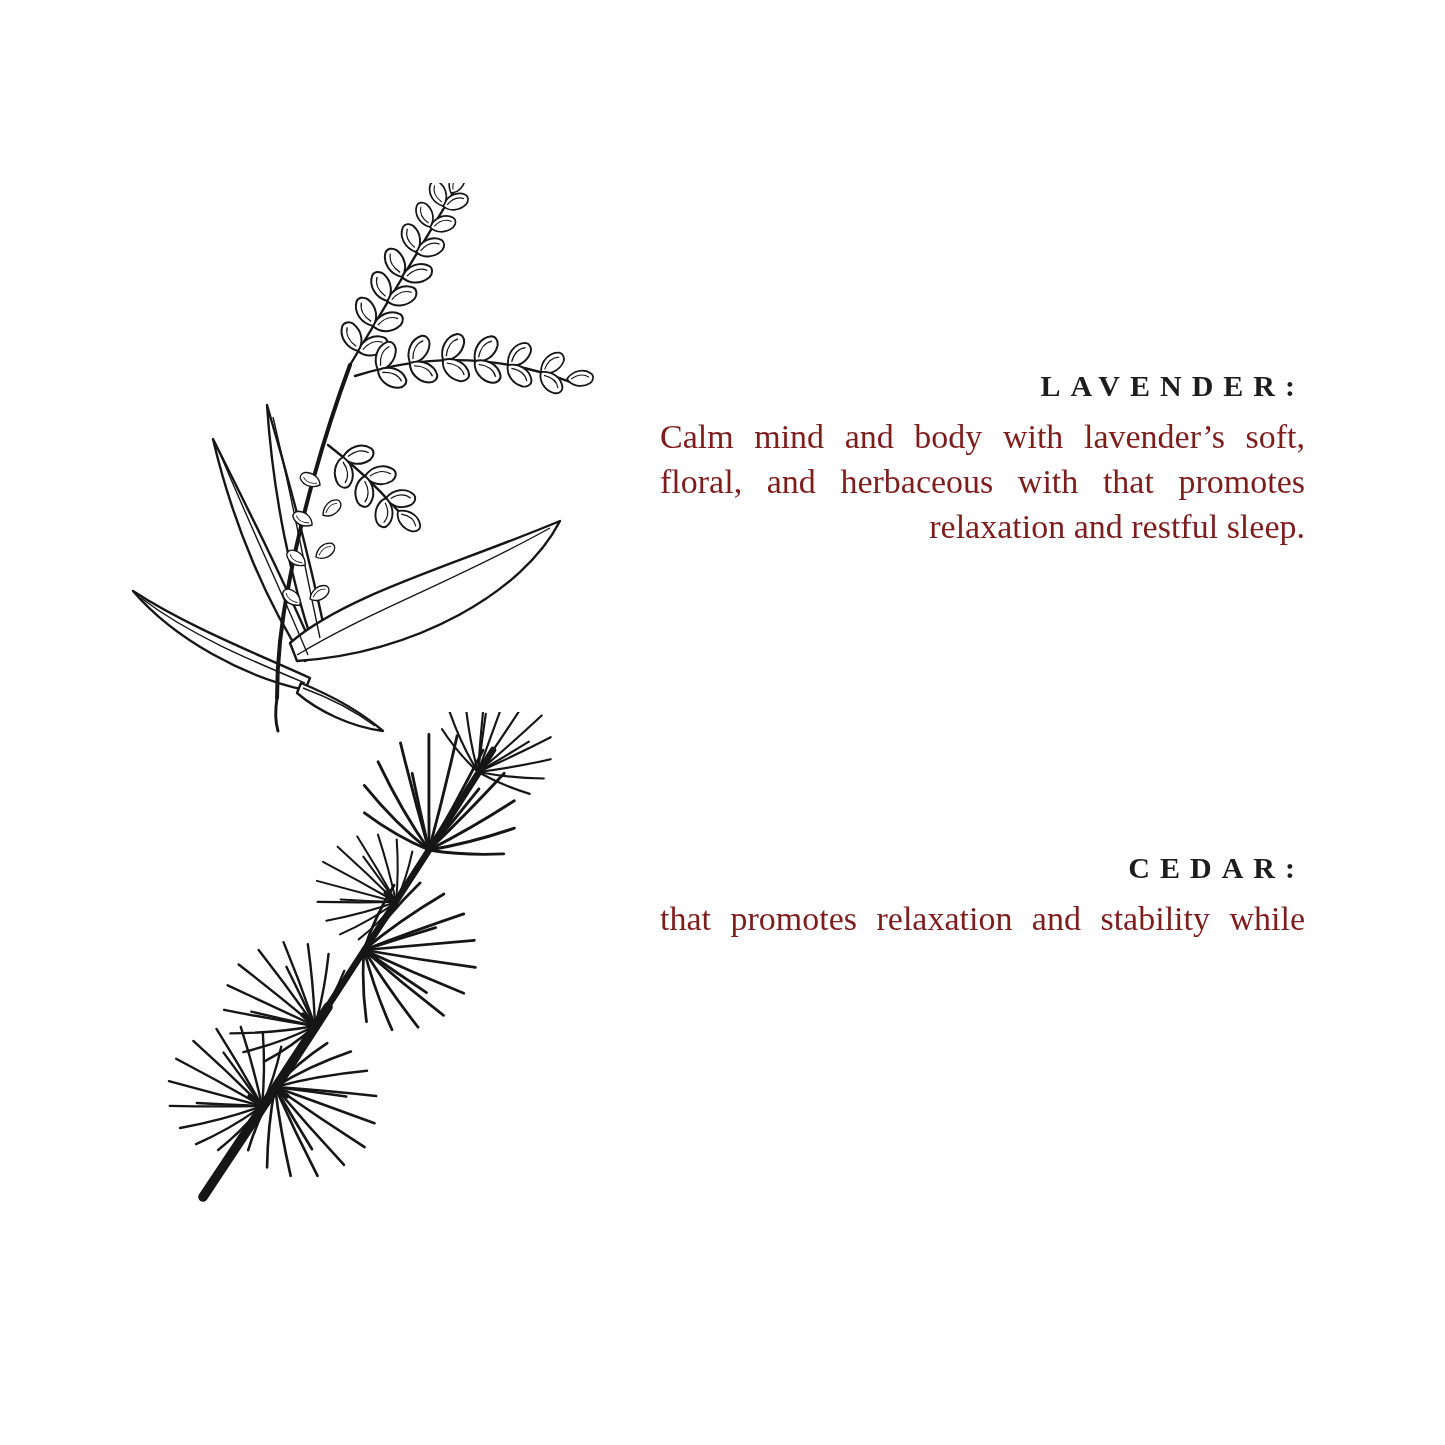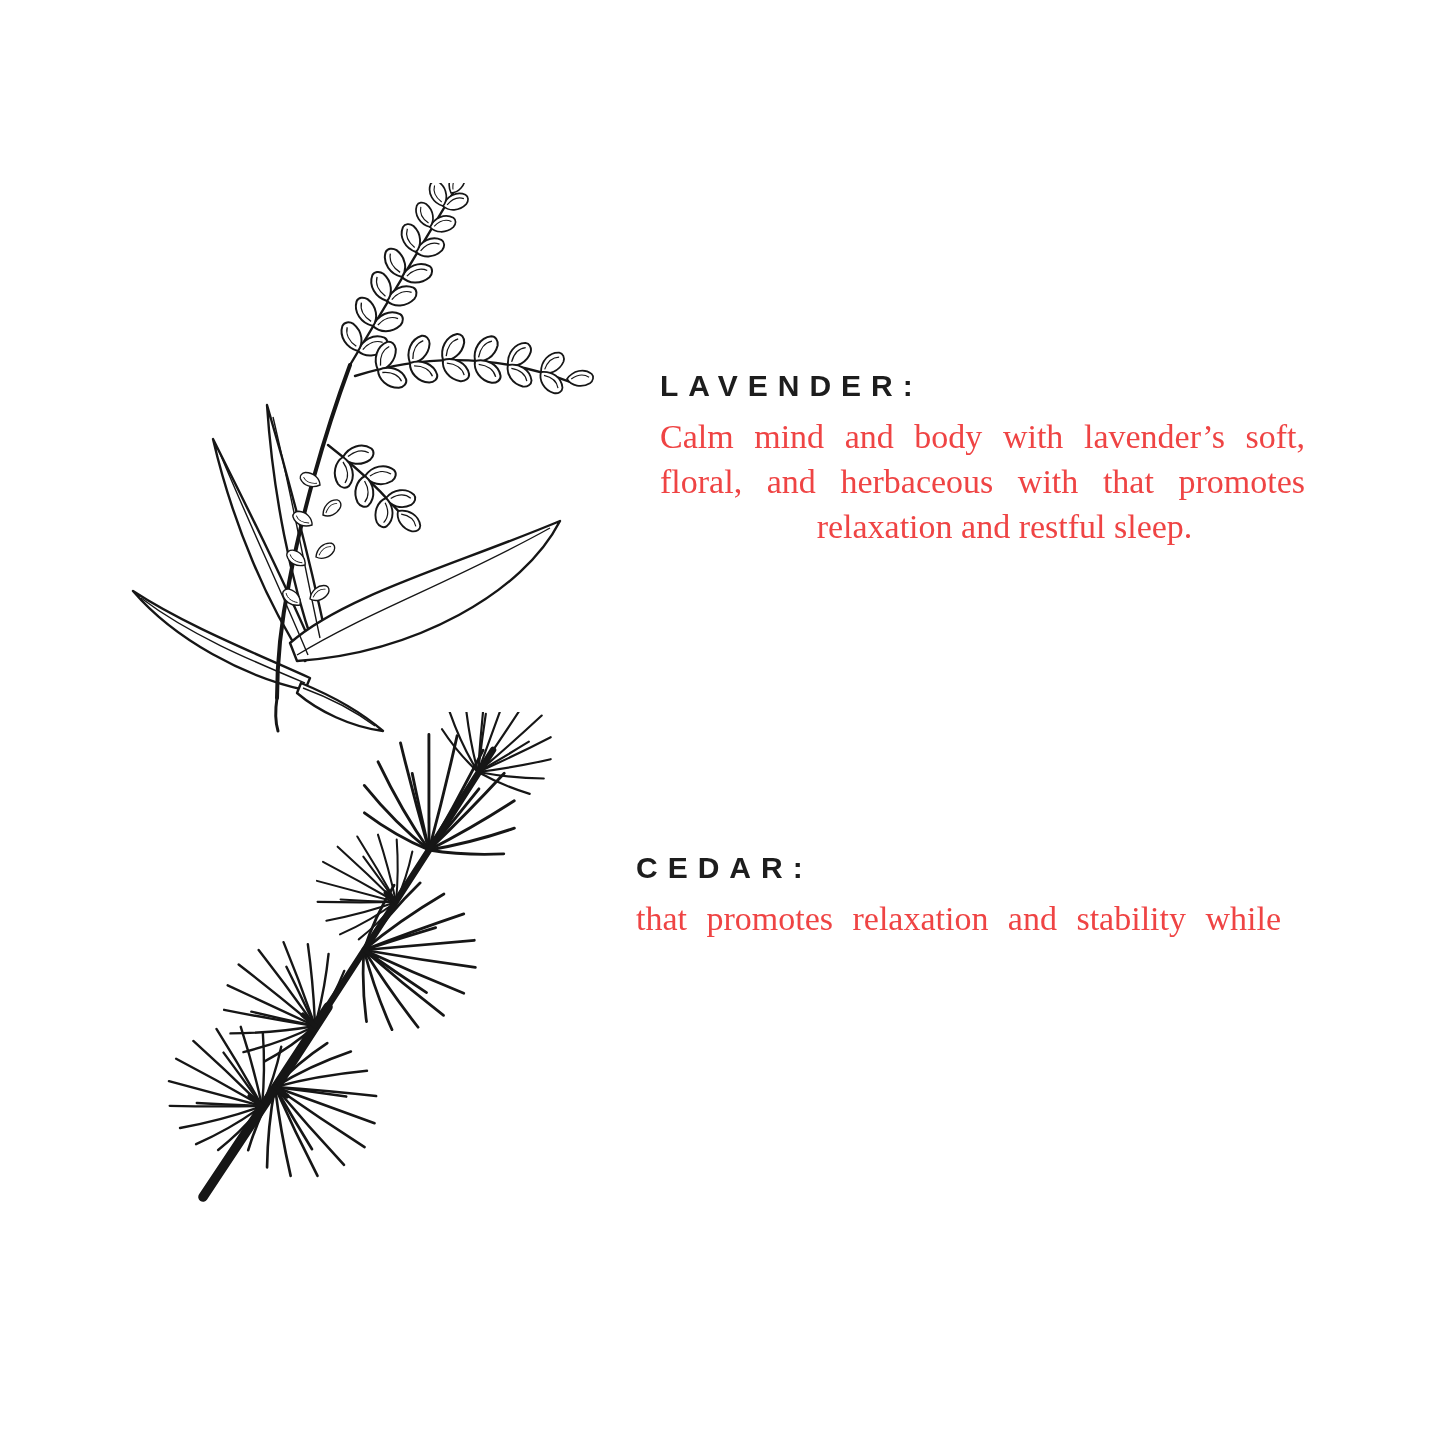--- a/index.html
+++ b/index.html
@@ -8,34 +8,35 @@
     width:1445px;height:1445px;
     background:#ffffff;
     overflow:hidden;
     font-family:"Liberation Serif", serif;
   }
   .art{position:absolute;}
   .art svg{display:block;width:100%;height:100%;}
   .text-block{position:absolute;width:645px;}
   .text-block h2{
     margin:0 0 13px 0;
-    font-family:Liberation Sans, sans-serif;
+    font-family:Liberation Serif, serif;
     font-weight:700;
     font-size:30px;
     line-height:1;
     letter-spacing:10px;
     color:#1d1d1d;
+    text-align:right;
   }
-  .body-lines{color:#ef4444;font-size:34px;line-height:45px;}
+  .body-lines{color:#7f1d1d;font-size:34px;line-height:45px;}
   .jline{text-align:justify;text-align-last:justify;}
-  .jlast{text-align:center;text-align-last:auto;margin-left:44px;}
+  .jlast{text-align:right;text-align-last:auto;margin-left:44px;}
   .lavender-art{left:115px;top:183px;width:482px;height:552px;}
   .lavender-text{left:660px;top:371px;}
   .cedar-art{left:148px;top:712px;width:465px;height:500px;}
-  .cedar-text{left:636px;top:853px;}
+  .cedar-text{left:660px;top:853px;}
 </style>
 </head>
 <body>
 
 <div class="page">
 
   <svg width="0" height="0" style="position:absolute" aria-hidden="true">
     <defs>
       <g id="bud">
         <path d="M0 0 C7 -10 20 -13 29 -6 C32 -3 31 2 27 5 C17 11 5 8 0 0 Z" fill="#ffffff" stroke="#161616" stroke-width="2"></path>

